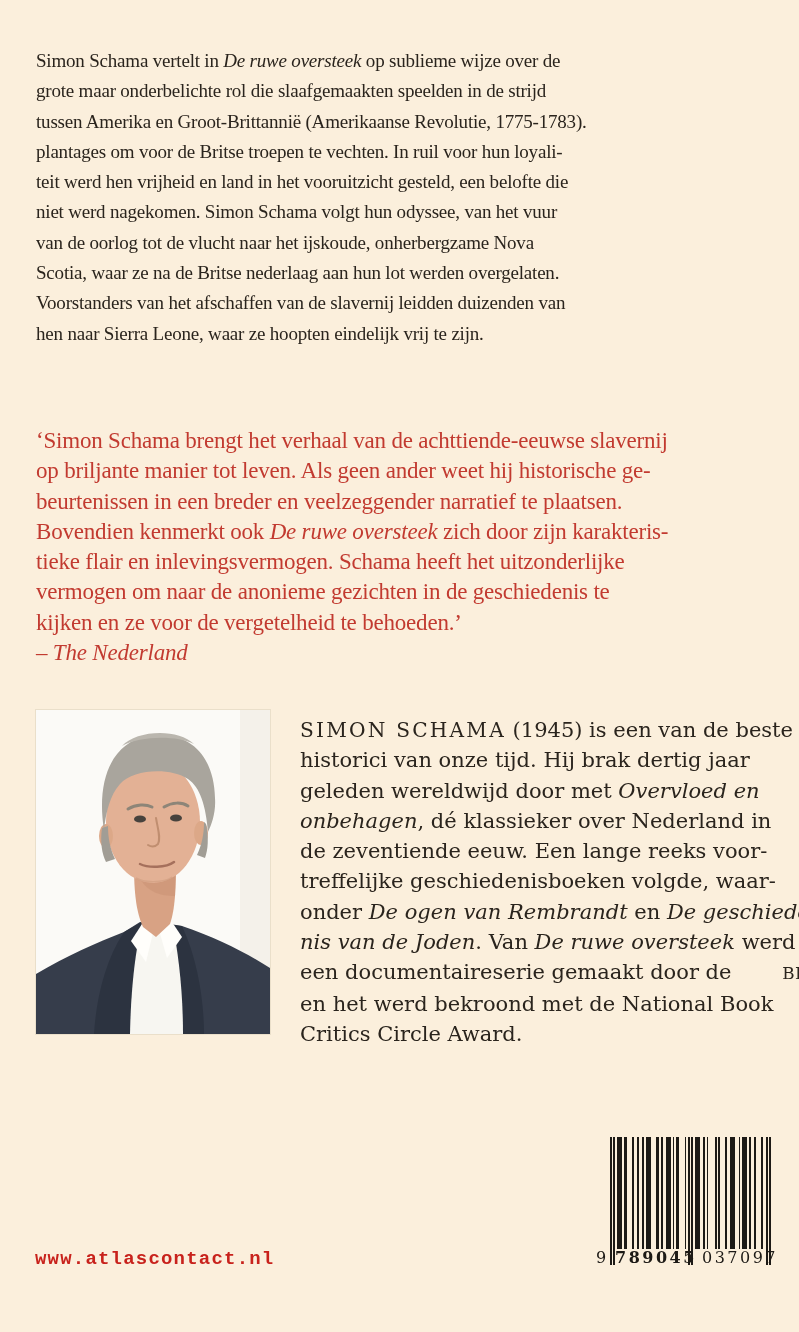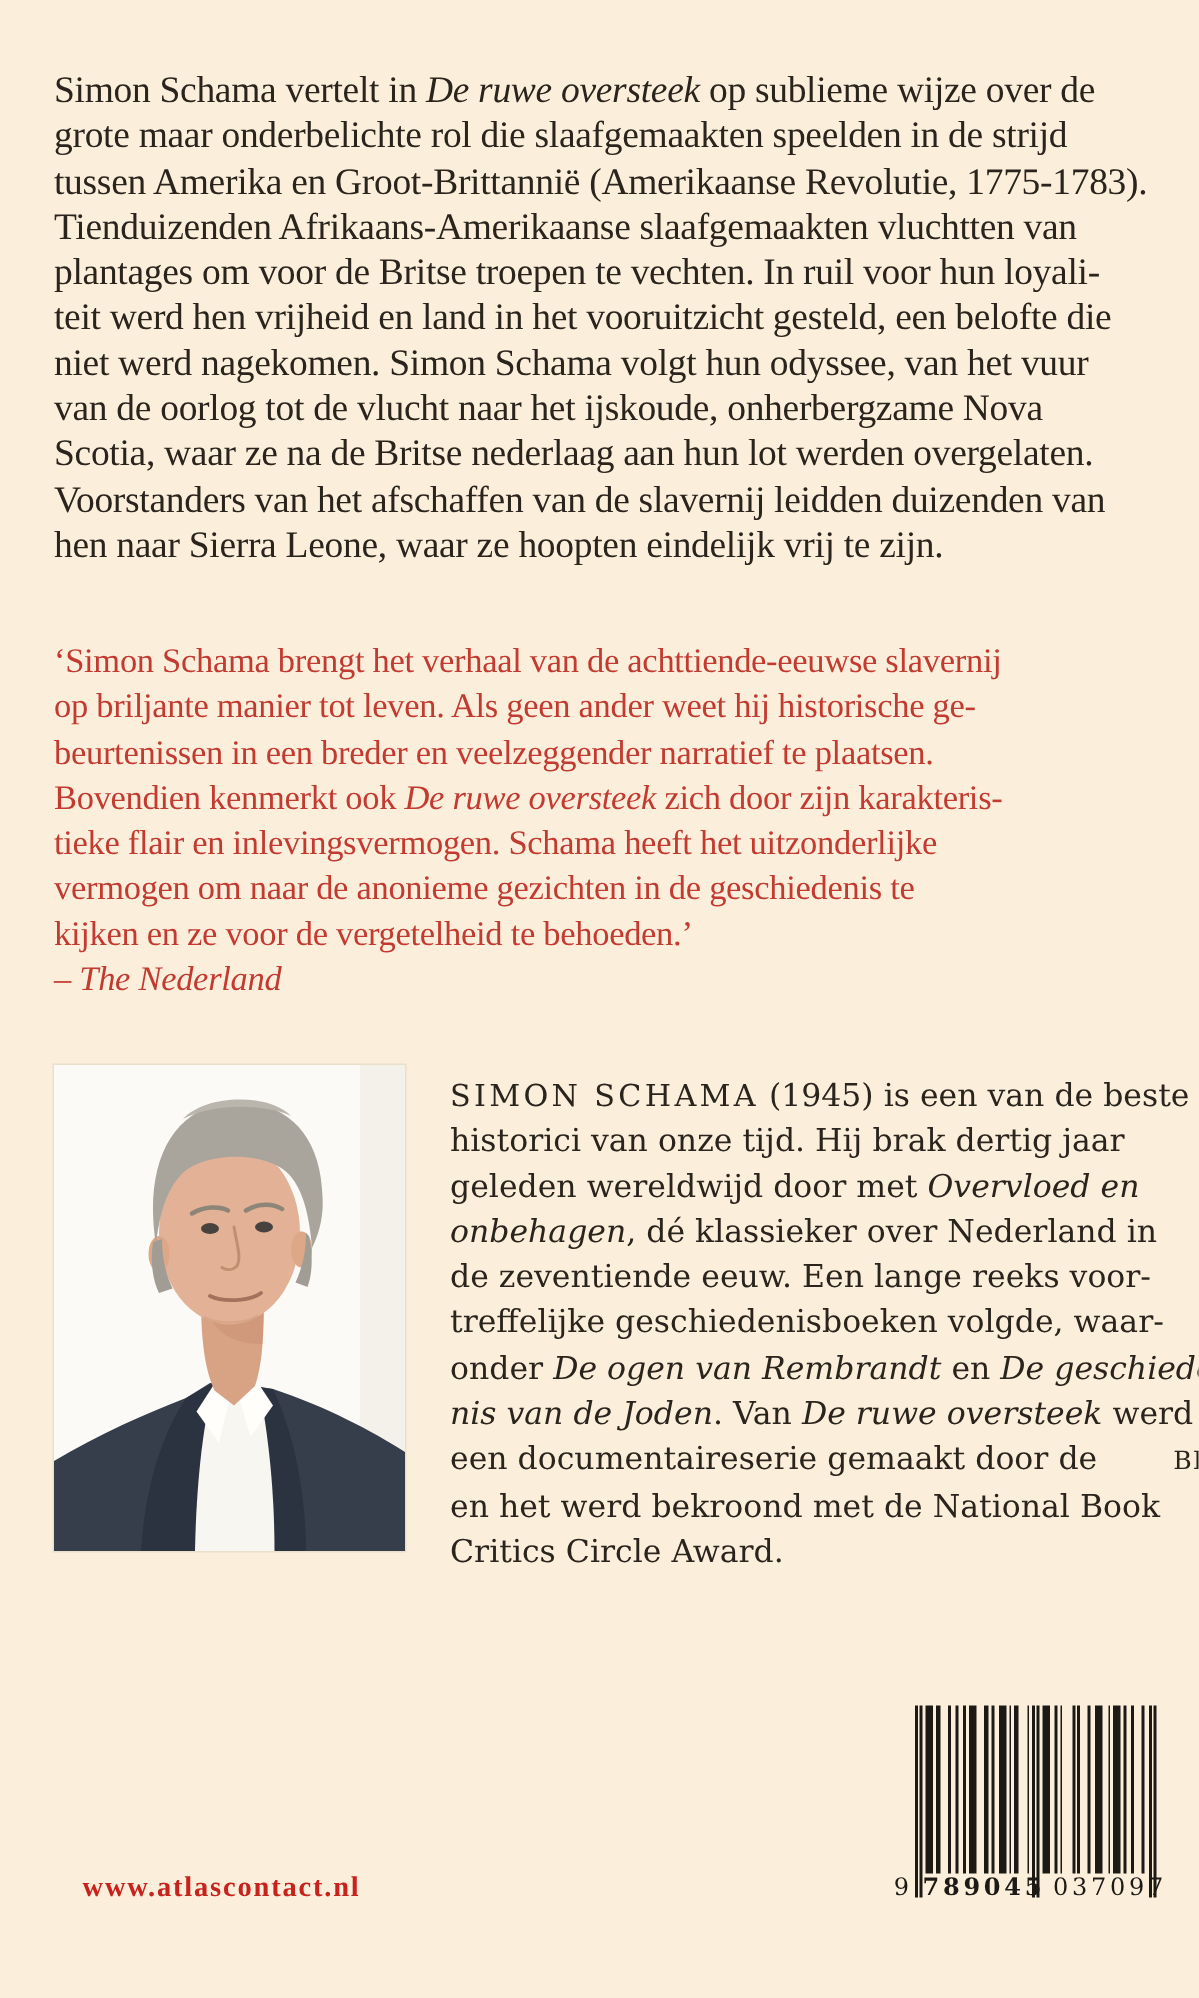--- a/index.html
+++ b/index.html
@@ -7,43 +7,43 @@
     width:799px;height:1332px;position:relative;overflow:hidden;
     background:var(--background,#fbefdc);
     font-family:"Liberation Serif",serif;
   }
   .line{white-space:pre;}
   .it{font-style:italic;}
   .sp{font-weight:normal;letter-spacing:2.2px;font-size:0.96em;}
   .sc{font-size:0.8em;letter-spacing:0.6px;margin-left:44px;}
   .synopsis{
     position:absolute;left:36px;top:46px;
-    font-size:25px;line-height:30.3px;color:var(--text,#2a241d);
+    font-size:19px;line-height:30.3px;color:var(--text,#2a241d);
     letter-spacing:-0.2px;
   }
   .quote{
     position:absolute;left:36px;top:426px;
     font-size:23px;line-height:30.3px;color:var(--red,#c23a30);
     letter-spacing:-0.2px;
   }
   .bio-section{
     position:absolute;left:36px;top:710px;display:flex;gap:30px;align-items:flex-start;
   }
   .photo{
     width:234px;height:324px;flex:0 0 auto;display:block;
     outline:1px solid #eadfca;
   }
   .bio{
     font-family:"DejaVu Serif",serif;font-size:21px;line-height:30.3px;
     color:var(--text,#2a241d);padding-top:5px;
   }
   .website{
     position:absolute;left:35px;top:1248px;
-    font-family:Liberation Serif, serif;font-weight:bold;
-    font-size:19px;letter-spacing:1.2px;color:var(--url_red,#c8221c);margin-left:20px;
+    font-family:Liberation Mono, monospace;font-weight:bold;
+    font-size:19px;letter-spacing:1.2px;color:var(--url_red,#c8221c);
   }
   .barcode{
     position:absolute;left:610px;top:1137px;width:161px;height:128px;
   }
   .barcode .bar{position:absolute;top:0;background:var(--bar,#1d1a16);}
   .bc-digit{
     position:absolute;bottom:-1px;height:17px;
     font-family:"DejaVu Serif",serif;font-size:16px;color:var(--bar,#1d1a16);
     text-align:center;line-height:17px;
   }
@@ -51,21 +51,20 @@
   .bc-g1{left:5px;width:71px;letter-spacing:2.5px;font-weight:bold;}
   .bc-g2{left:84px;width:92px;letter-spacing:2.5px;}
 </style>
 </head>
 <body style="--background: #fbefdc; --text: #2a241d; --red: #c23a30; --url_red: #c8221c; --bar: #1d1a16;">
 
 <div class="synopsis">
     <div class="line"><span>Simon Schama vertelt in </span><span class="it">De ruwe oversteek</span><span> op sublieme wijze over de</span></div>
     <div class="line"><span>grote maar onderbelichte rol die slaafgemaakten speelden in de strijd</span></div>
     <div class="line"><span>tussen Amerika en Groot-Brittannië (Amerikaanse Revolutie, 1775-1783).</span></div>
-    <div class="line"><span>Tienduizenden Afrikaans-Amerikaanse slaafgemaakten vluchtten van</span></div>
     <div class="line"><span>plantages om voor de Britse troepen te vechten. In ruil voor hun loyali-</span></div>
     <div class="line"><span>teit werd hen vrijheid en land in het vooruitzicht gesteld, een belofte die</span></div>
     <div class="line"><span>niet werd nagekomen. Simon Schama volgt hun odyssee, van het vuur</span></div>
     <div class="line"><span>van de oorlog tot de vlucht naar het ijskoude, onherbergzame Nova</span></div>
     <div class="line"><span>Scotia, waar ze na de Britse nederlaag aan hun lot werden overgelaten.</span></div>
     <div class="line"><span>Voorstanders van het afschaffen van de slavernij leidden duizenden van</span></div>
     <div class="line"><span>hen naar Sierra Leone, waar ze hoopten eindelijk vrij te zijn.</span></div>
   </div>
 
 <div class="quote">

